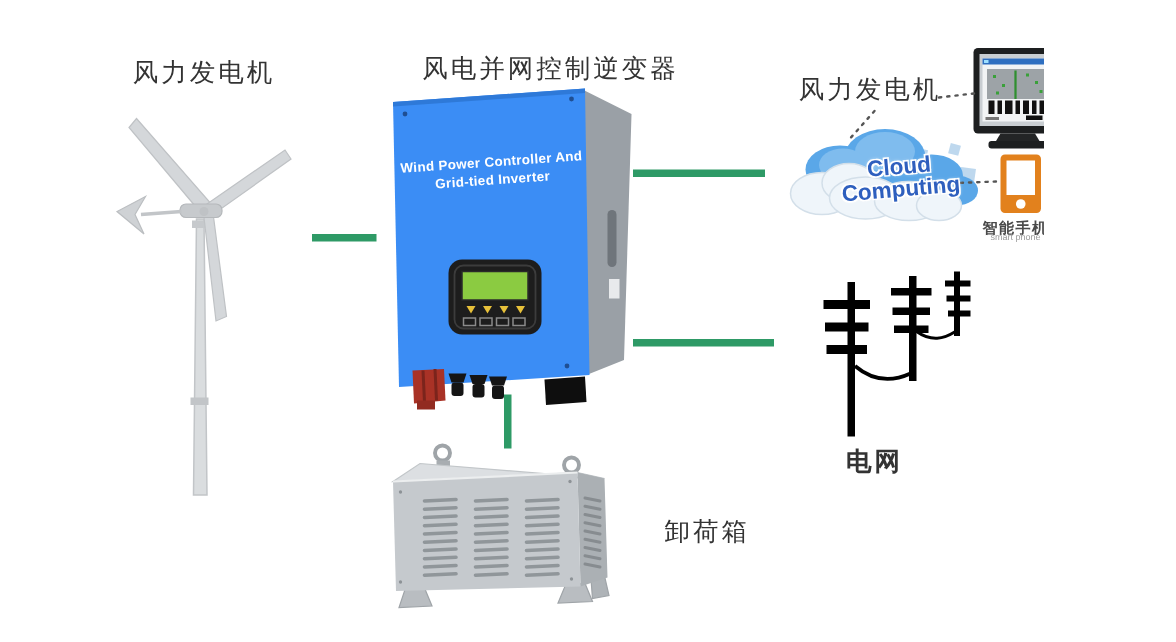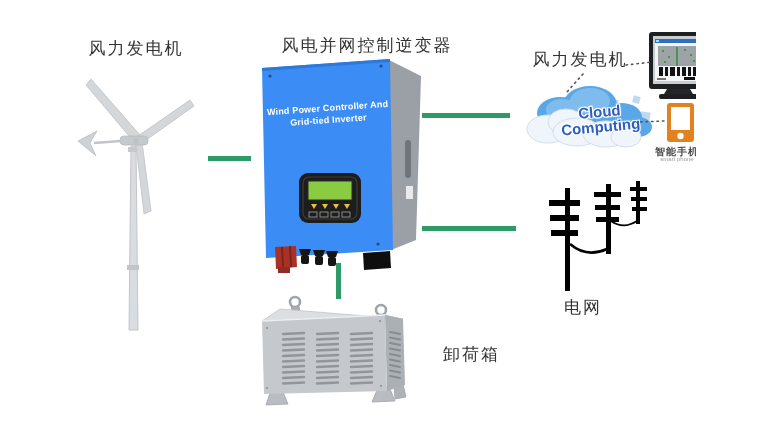--- a/index.html
+++ b/index.html
@@ -230,21 +230,21 @@
     </g>
   </g>
 </svg>
 
   <div class="lbl" style="left:85px;top:37px;width:102px;">风力发电机</div>
 
   <div class="lbl lbl-inverter">风电并网控制逆变器</div>
 
   <div class="lbl" style="left:532px;top:48px;width:96px;">风力发电机</div>
 
-  <div class="lbl" style="left:558px;top:296px;width:50px;">电网</div>
+  <div class="lbl" style="left:558px;top:296px;width:50px;font-weight:bold;">电网</div>
 
   <div class="lbl" style="left:430px;top:343px;width:70px;text-align:right;">卸荷箱</div>
 
   <div class="front-text">
     <span>Wind Power Controller And</span><br>
     <span>Grid-tied Inverter</span>
   </div>
 
   <div class="cloud-text">
     <span style="display:block;">Cloud</span>

